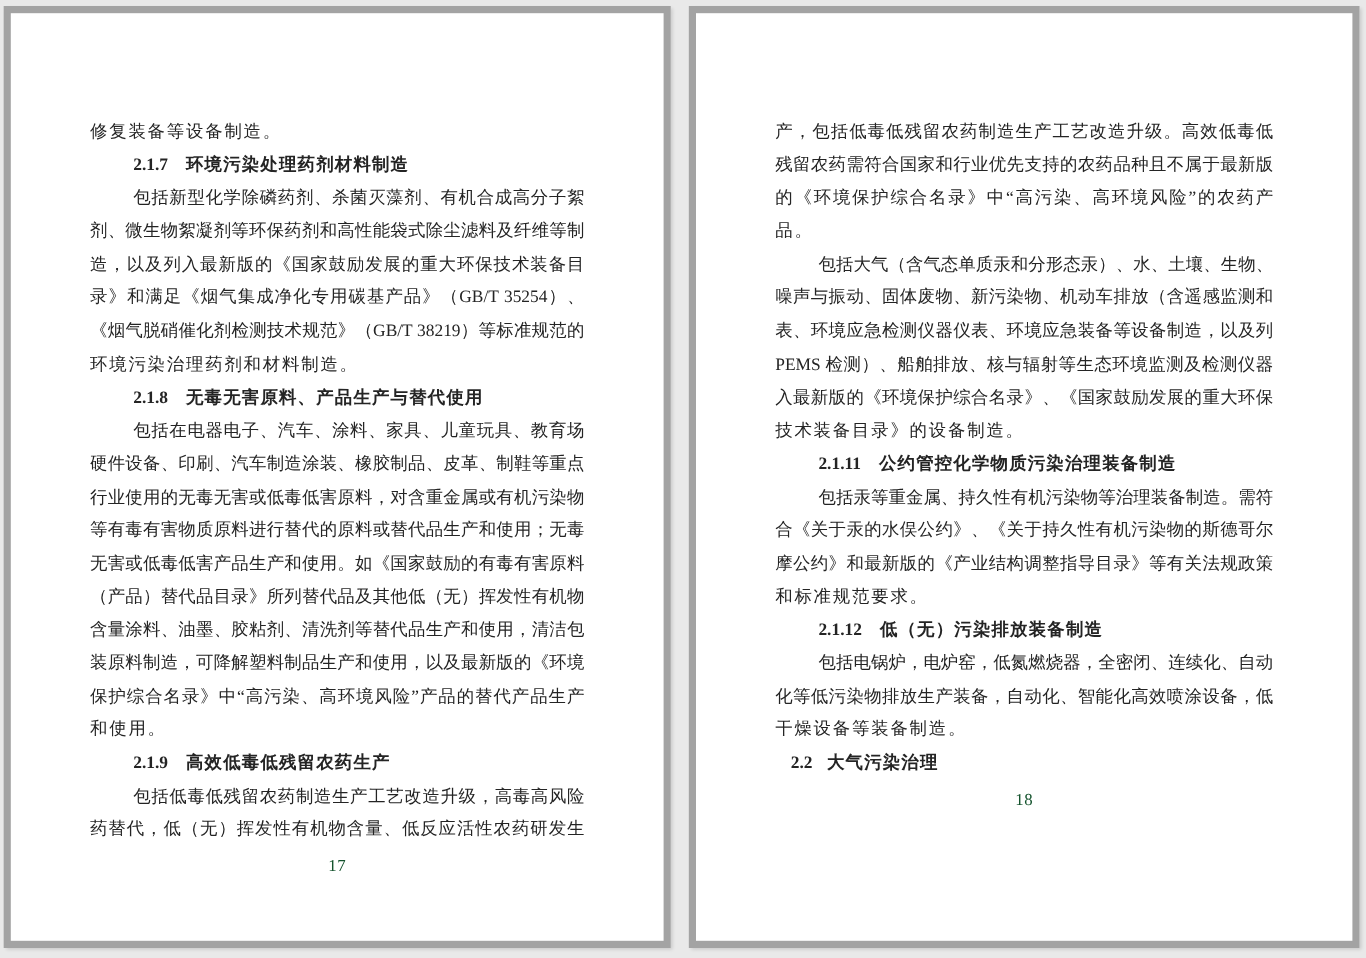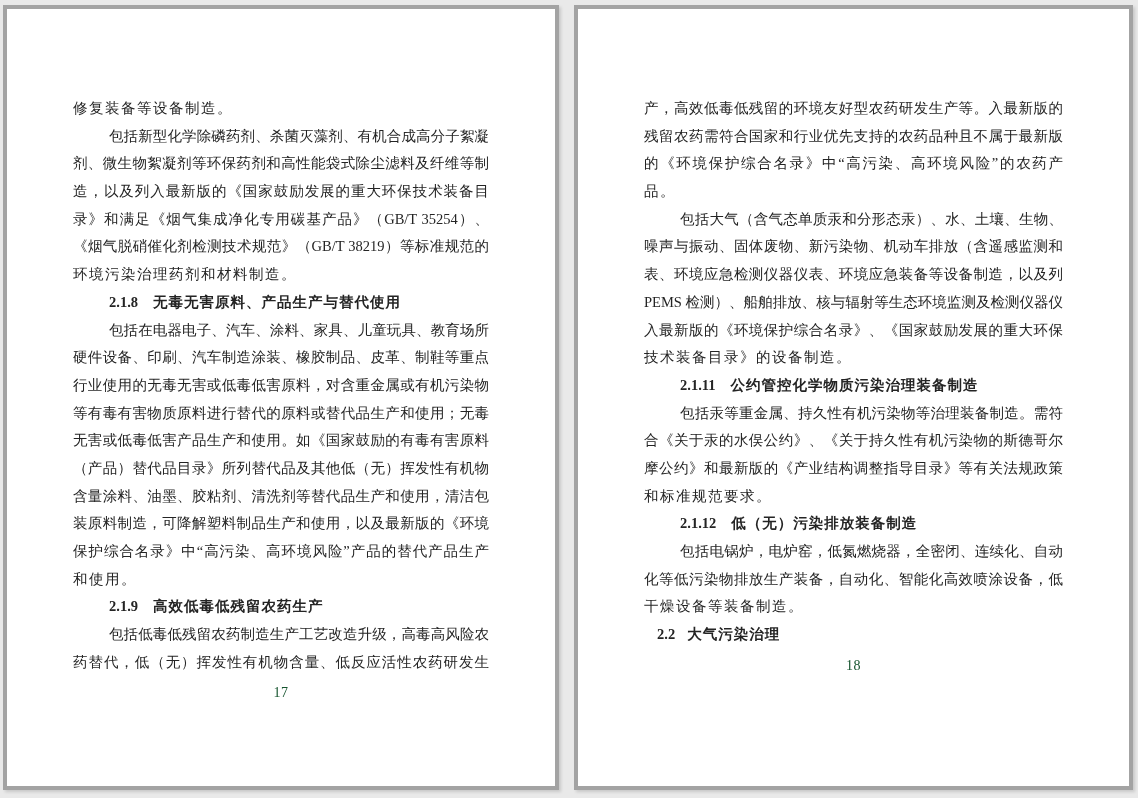--- a/index.html
+++ b/index.html
@@ -8,21 +8,21 @@
     background: #e9e9e9;
     font-family: "Liberation Serif", "DejaVu Serif", serif;
     overflow: hidden;
   }
   .canvas { position: relative; width: 1138px; height: 798px; }
   .page {
     position: absolute;
     top: 5px;
     height: 785px;
     background: #ffffff;
-    border: 4px solid #a3a3a3;
+    border: 6px solid #a3a3a3;
     box-shadow: 2px 2px 3px rgba(0,0,0,0.14);
     padding: 86px 66px 0 66px;
     color: #242424;
   }
   .page.left  { left: 3px;   width: 556px; }
   .page.right { left: 574px; width: 559px; }
   .page-lines { width: 100%; }
   .line {
     height: 27.7px;
     line-height: 27.7px;
@@ -59,20 +59,21 @@
   }
 </style>
 </head>
 <body>
 
 <div class="canvas">
 
   <div class="page left">
     <div class="page-lines">
         <div class="line end">修复装备等设备制造。</div>
+        <div class="line heading"><span class="num">2.1.7</span><span class="title">环境污染处理药剂材料制造</span></div>
         <div class="line fill-indent">包括新型化学除磷药剂、杀菌灭藻剂、有机合成高分子絮凝</div>
         <div class="line fill">剂、微生物絮凝剂等环保药剂和高性能袋式除尘滤料及纤维等制</div>
         <div class="line fill">造，以及列入最新版的《国家鼓励发展的重大环保技术装备目</div>
         <div class="line fill">录》和满足《烟气集成净化专用碳基产品》（GB/T 35254）、</div>
         <div class="line fill">《烟气脱硝催化剂检测技术规范》（GB/T 38219）等标准规范的</div>
         <div class="line end">环境污染治理药剂和材料制造。</div>
         <div class="line heading"><span class="num">2.1.8</span><span class="title">无毒无害原料、产品生产与替代使用</span></div>
         <div class="line fill-indent">包括在电器电子、汽车、涂料、家具、儿童玩具、教育场所</div>
         <div class="line fill">硬件设备、印刷、汽车制造涂装、橡胶制品、皮革、制鞋等重点</div>
         <div class="line fill">行业使用的无毒无害或低毒低害原料，对含重金属或有机污染物</div>
@@ -85,21 +86,21 @@
         <div class="line end">和使用。</div>
         <div class="line heading"><span class="num">2.1.9</span><span class="title">高效低毒低残留农药生产</span></div>
         <div class="line fill-indent">包括低毒低残留农药制造生产工艺改造升级，高毒高风险农</div>
         <div class="line fill">药替代，低（无）挥发性有机物含量、低反应活性农药研发生</div>
       </div>
     <div class="page-number">17</div>
   </div>
 
   <div class="page right">
     <div class="page-lines">
-        <div class="line fill">产，高效低毒低残留的环境友好型农药研发生产等。入最新版的</div>
+        <div class="line fill">产，包括低毒低残留农药制造生产工艺改造升级。高效低毒低</div>
         <div class="line fill">残留农药需符合国家和行业优先支持的农药品种且不属于最新版</div>
         <div class="line fill">的《环境保护综合名录》中“高污染、高环境风险”的农药产</div>
         <div class="line end">品。</div>
         <div class="line fill-indent">包括大气（含气态单质汞和分形态汞）、水、土壤、生物、</div>
         <div class="line fill">噪声与振动、固体废物、新污染物、机动车排放（含遥感监测和</div>
         <div class="line fill">表、环境应急检测仪器仪表、环境应急装备等设备制造，以及列</div>
         <div class="line fill">PEMS 检测）、船舶排放、核与辐射等生态环境监测及检测仪器仪</div>
         <div class="line fill">入最新版的《环境保护综合名录》、《国家鼓励发展的重大环保</div>
         <div class="line end">技术装备目录》的设备制造。</div>
         <div class="line heading"><span class="num">2.1.11</span><span class="title">公约管控化学物质污染治理装备制造</span></div>

